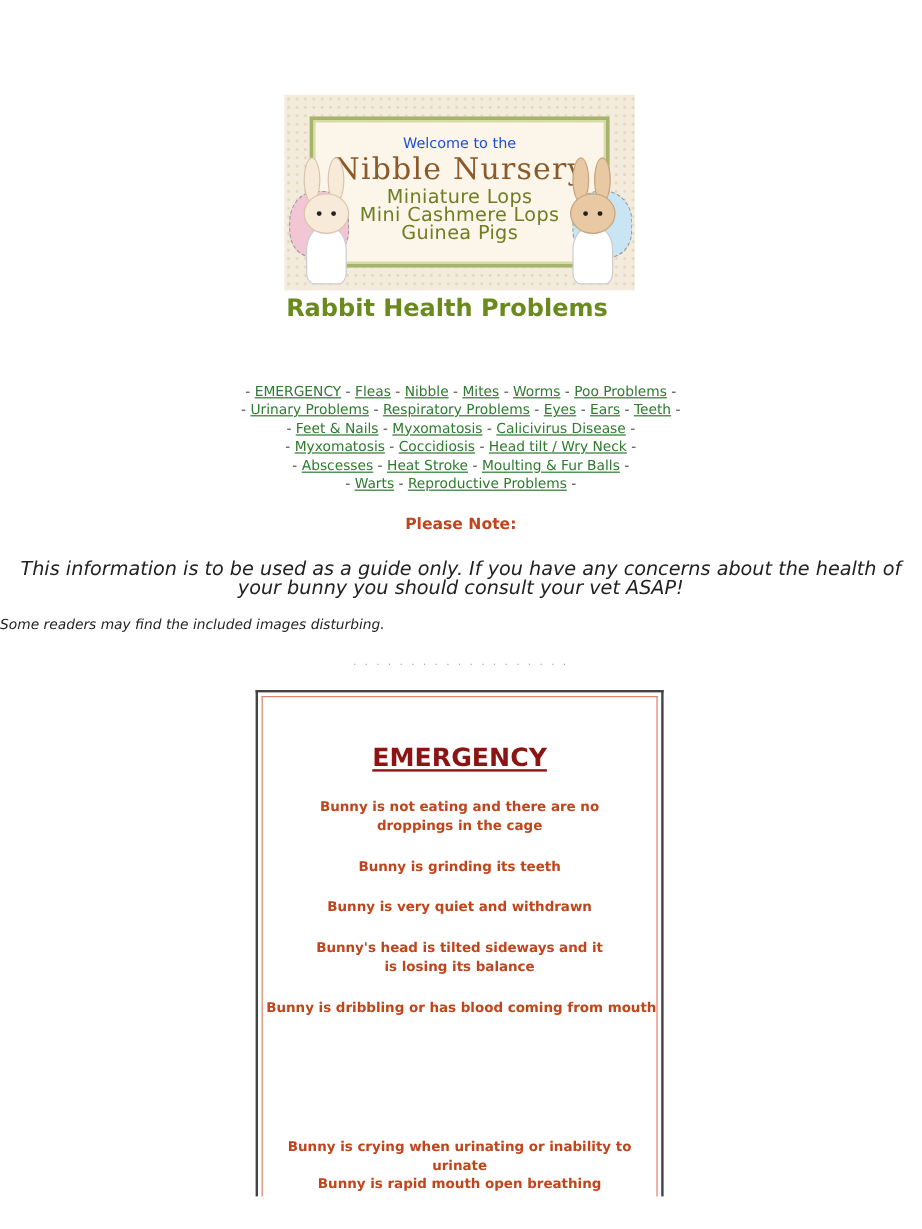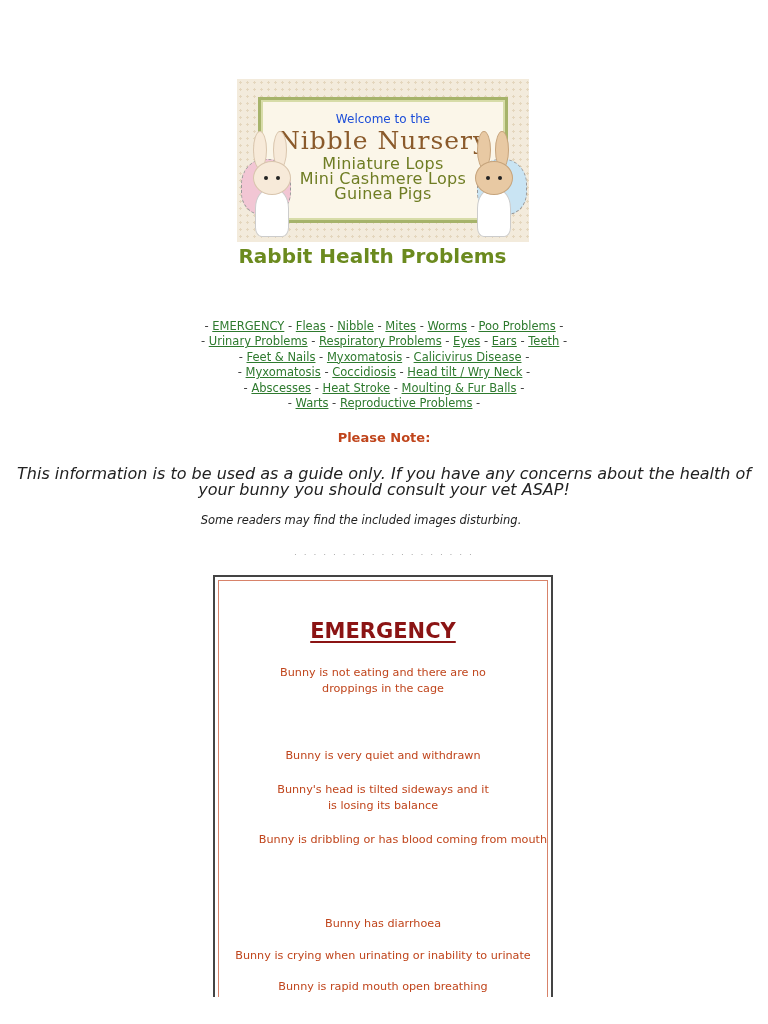--- a/index.html
+++ b/index.html
@@ -31,35 +31,35 @@
   .page-title { position:absolute; left:0; width:745px; top:244px; text-align:center;
                 font-size:20px; font-weight:bold; color:#6b8a1e; font-family:"DejaVu Sans", sans-serif; }
 
   .nav { position:absolute; left:0; width:768px; top:319px; text-align:center;
          font-size:11.5px; line-height:15.4px; color:#444; font-family:"DejaVu Sans", sans-serif; }
   .nav a { color:#2e7a2e; text-decoration:underline; cursor:pointer; }
   .note-title { position:absolute; left:0; width:768px; top:430px; text-align:center;
                 font-size:13px; font-weight:bold; color:#c0451c; }
   .disclaimer { position:absolute; left:0; width:768px; top:466px; text-align:center;
                 font-size:16px; line-height:16px; font-style:italic; color:#222; }
-  .disturbing { position:absolute; left:0; width:722px; top:513px; text-align:center;
+  .disturbing { position:absolute; left:0; width:722px; top:513px; 
                 font-size:11.5px; font-style:italic; color:#222; }
   .dots { position:absolute; left:0; width:768px; top:547px; text-align:center;
           font-size:9px; letter-spacing:2px; color:#aaa; }
 
   .emergency-box { position:absolute; left:213px; top:575px; width:340px; height:422px;
                    border-top:2px solid #444; border-left:2px solid #444; border-right:2px solid #444;
                    box-sizing:border-box; }
   .emergency-inner { position:absolute; left:3px; top:3px; right:3px; bottom:0;
                      border-top:1px solid #d8836a; border-left:1px solid #d8836a; border-right:1px solid #d8836a; }
   .em-title { position:absolute; left:0; right:0; top:38px; text-align:center;
               font-size:21px; font-weight:bold; color:#8b1414; }
   .em-title span { text-decoration:underline; text-underline-offset:3px; }
   .em-item { position:absolute; left:0; right:0; text-align:center; font-size:11.2px; line-height:16px;
-             font-weight:normal; color:#c0451c; }
+             font-weight:bold; color:#c0451c; }
 </style>
 </head>
 <body>
 
 <div class="banner">
   <div class="banner-inner">
     <div class="b-welcome">Welcome to the</div>
     <div class="b-name">Nibble Nursery</div>
     <div class="b-line">Miniature Lops</div>
     <div class="b-line">Mini Cashmere Lops</div>
@@ -106,32 +106,32 @@
 <div class="disturbing">Some readers may find the included images disturbing.</div>
 <div class="dots">. . . . . . . . . . . . . . . . . . .</div>
 
 <div class="emergency-box">
   <div class="emergency-inner" id="em-inner">
     <div class="em-title"><span>EMERGENCY</span></div>
   <div class="em-item" style="top: 84px;">
         <div>Bunny is not eating and there are no</div>
         <div>droppings in the cage</div>
       </div>
+      <div class="em-item" style="top: 134px;">
+        <div>Bunny is grinding its teeth</div>
+      </div>
       <div class="em-item" style="top: 167px;">
         <div>Bunny is very quiet and withdrawn</div>
       </div>
       <div class="em-item" style="top: 201px;">
         <div>Bunny's head is tilted sideways and it</div>
         <div>is losing its balance</div>
       </div>
       <div class="em-item" style="top: 251px; text-align: right;">
         <div>Bunny is dribbling or has blood coming from mouth</div>
-      </div>
-      <div class="em-item" style="top: 335px;">
-        <div>Bunny has diarrhoea</div>
       </div>
       <div class="em-item" style="top: 367px;">
         <div>Bunny is crying when urinating or inability to urinate</div>
       </div>
       <div class="em-item" style="top: 398px; text-align: center;">
         <div>Bunny is rapid mouth open breathing</div>
       </div>
     </div>
 </div>
 

